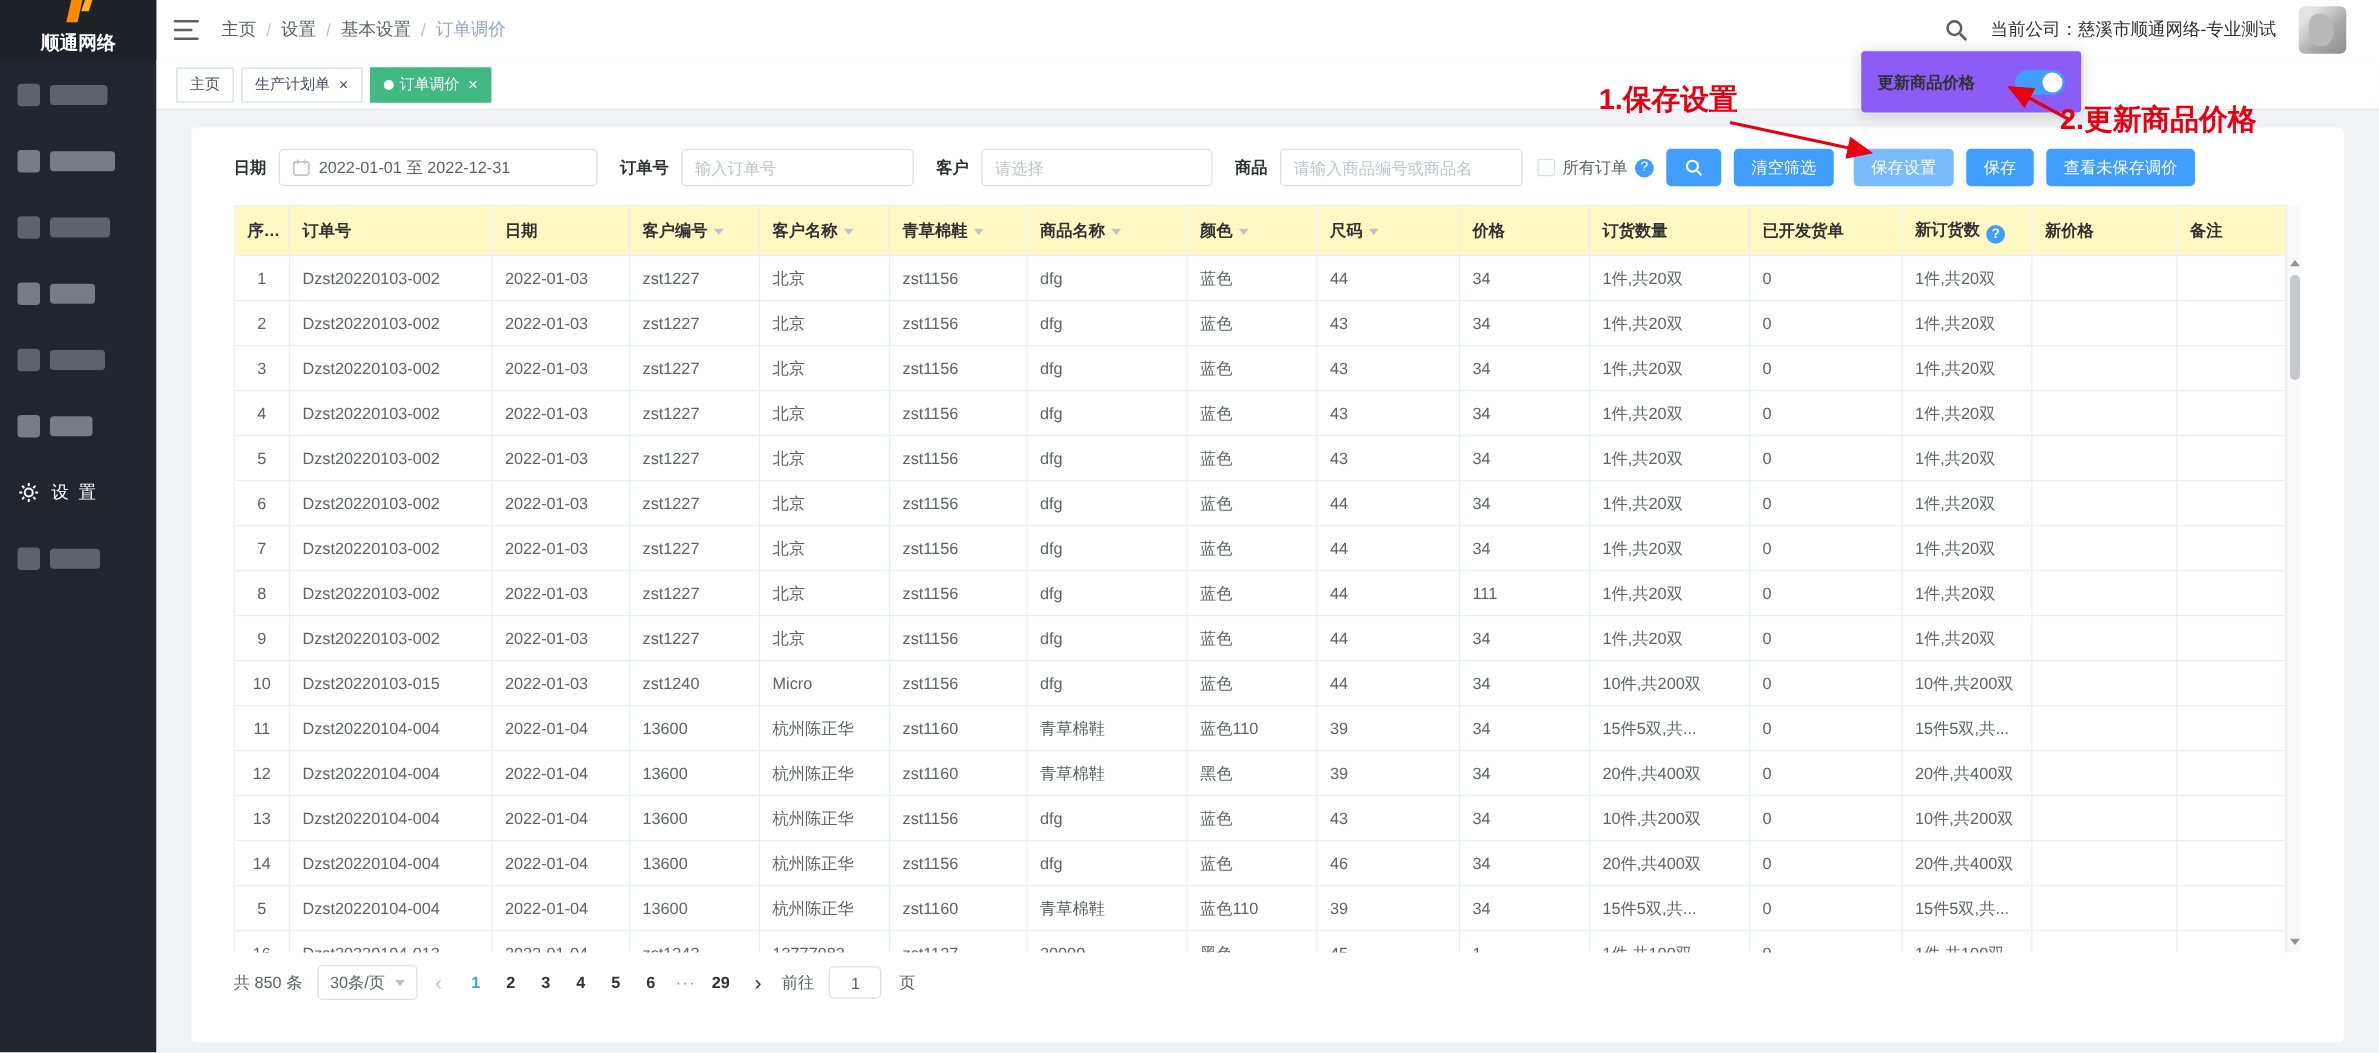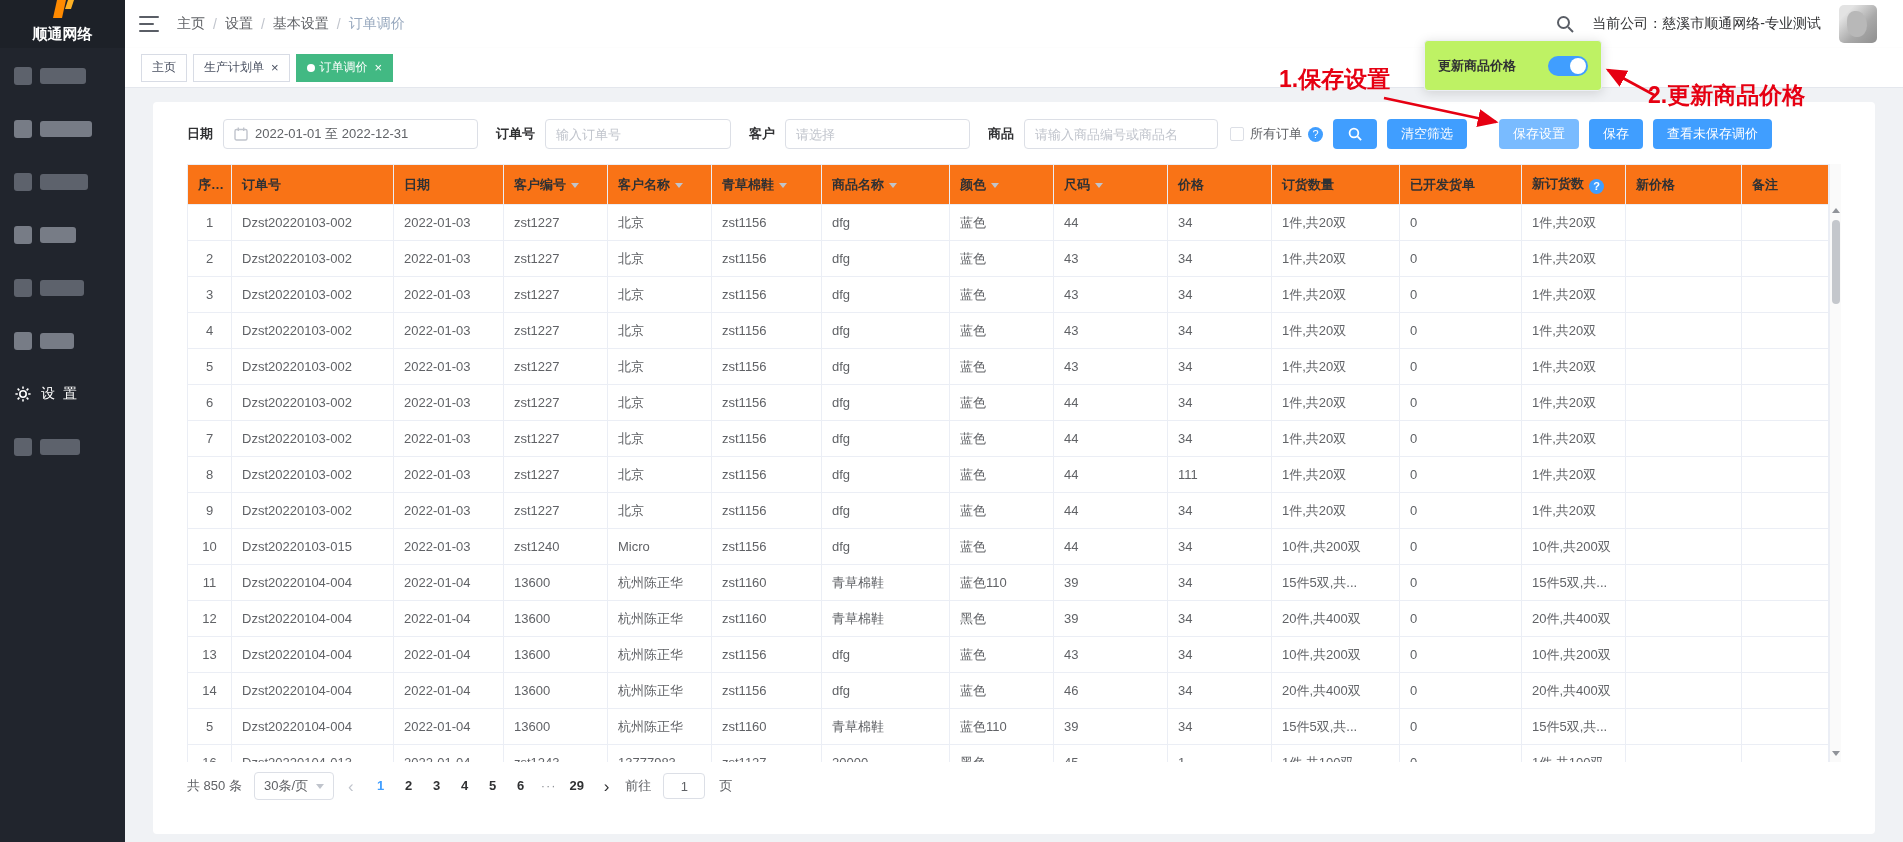--- a/index.html
+++ b/index.html
@@ -63,28 +63,28 @@
   .chk-group { display:flex; align-items:center; gap:6px; margin-left:12px; white-space:nowrap; }
   .checkbox { width:14px; height:14px; border:1px solid #dcdfe6; border-radius:2px; background:#fff; cursor:pointer; }
   .chk-label { color:#606266; }
   .help-icon { width:15px; height:15px; border-radius:50%; background:#409eff; color:#fff;
     font-size:11px; line-height:15px; text-align:center; font-style:normal; display:inline-block; flex:0 0 15px; }
   .btn { height:30px; border:none; border-radius:4px; color:#fff; font-size:13px; padding:0 14px;
     cursor:pointer; font-family:inherit; white-space:nowrap; margin-left:10px; }
   .btn-blue { background:#409eff; }
   .btn-light { background:#79bbff; }
   .btn-search { width:44px; display:inline-flex; align-items:center; justify-content:center; }
-  .btn-save-settings { margin-left:32px; }
+  .btn-save-settings { margin-left:16px; }
 
   
   .table-wrap { position:relative; height:598px; overflow:hidden; }
   table { border-collapse:collapse; table-layout:fixed; width:calc(100% - 12px); }
   th, td { border:1px solid #ebeef5; font-size:13px; padding:0 10px;
     white-space:nowrap; overflow:hidden; text-overflow:ellipsis; }
-  th { height:40px; color:#303133; font-weight:700; text-align:left; background:#f97316; }
+  th { height:40px; color:#303133; font-weight:700; text-align:left; background:#fef9c3; }
   td { height:36px; color:#606266; background:#fff; }
   .center { text-align:center; }
   .sort-caret { display:inline-block; margin-left:5px; width:0; height:0;
     border-left:4px solid transparent; border-right:4px solid transparent;
     border-top:5px solid #c0c4cc; vertical-align:middle; }
   th .help-icon { margin-left:5px; vertical-align:-2px; }
   .vscroll { position:absolute; top:0; right:0; width:12px; height:100%;
     background:#fafafa; border-left:1px solid #ebeef5; }
   .varrow { position:absolute; left:2px; width:0; height:0;
     border-left:4px solid transparent; border-right:4px solid transparent; }
@@ -103,21 +103,21 @@
   .pages { display:flex; gap:2px; }
   .page { min-width:26px; height:26px; line-height:26px; text-align:center; color:#303133;
     font-weight:600; cursor:pointer; }
   .page.active { color:#409eff; }
   .page.dots { color:#909399; font-weight:400; letter-spacing:1px; }
   .goto-label { margin-left:2px; }
   .goto-input { width:42px; height:26px; border:1px solid #dcdfe6; border-radius:4px;
     text-align:center; font-size:13px; color:#606266; font-family:inherit; }
 
   
-  .popup { position:fixed; left:1424px; top:40px; width:178px; height:51px; background:#bef264;
+  .popup { position:fixed; left:1488px; top:40px; width:178px; height:51px; background:#8b5cf6;
     border:1px solid #ebeef5; border-radius:4px; box-shadow:0 2px 12px rgba(0,0,0,.14);
     display:flex; align-items:center; justify-content:space-between; padding:0 13px; z-index:50; }
   .popup-label { font-size:13px; color:#303133; font-weight:600; white-space:nowrap; }
   .switch { width:40px; height:20px; border-radius:10px; background:#409eff; position:relative;
     cursor:pointer; flex:0 0 40px; }
   .switch::after { content:""; position:absolute; right:2px; top:2px; width:16px; height:16px;
     border-radius:50%; background:#fff; }
 
   
   .annot { position:fixed; font-size:23px; font-weight:700; color:#e60012; z-index:60; white-space:nowrap; }

